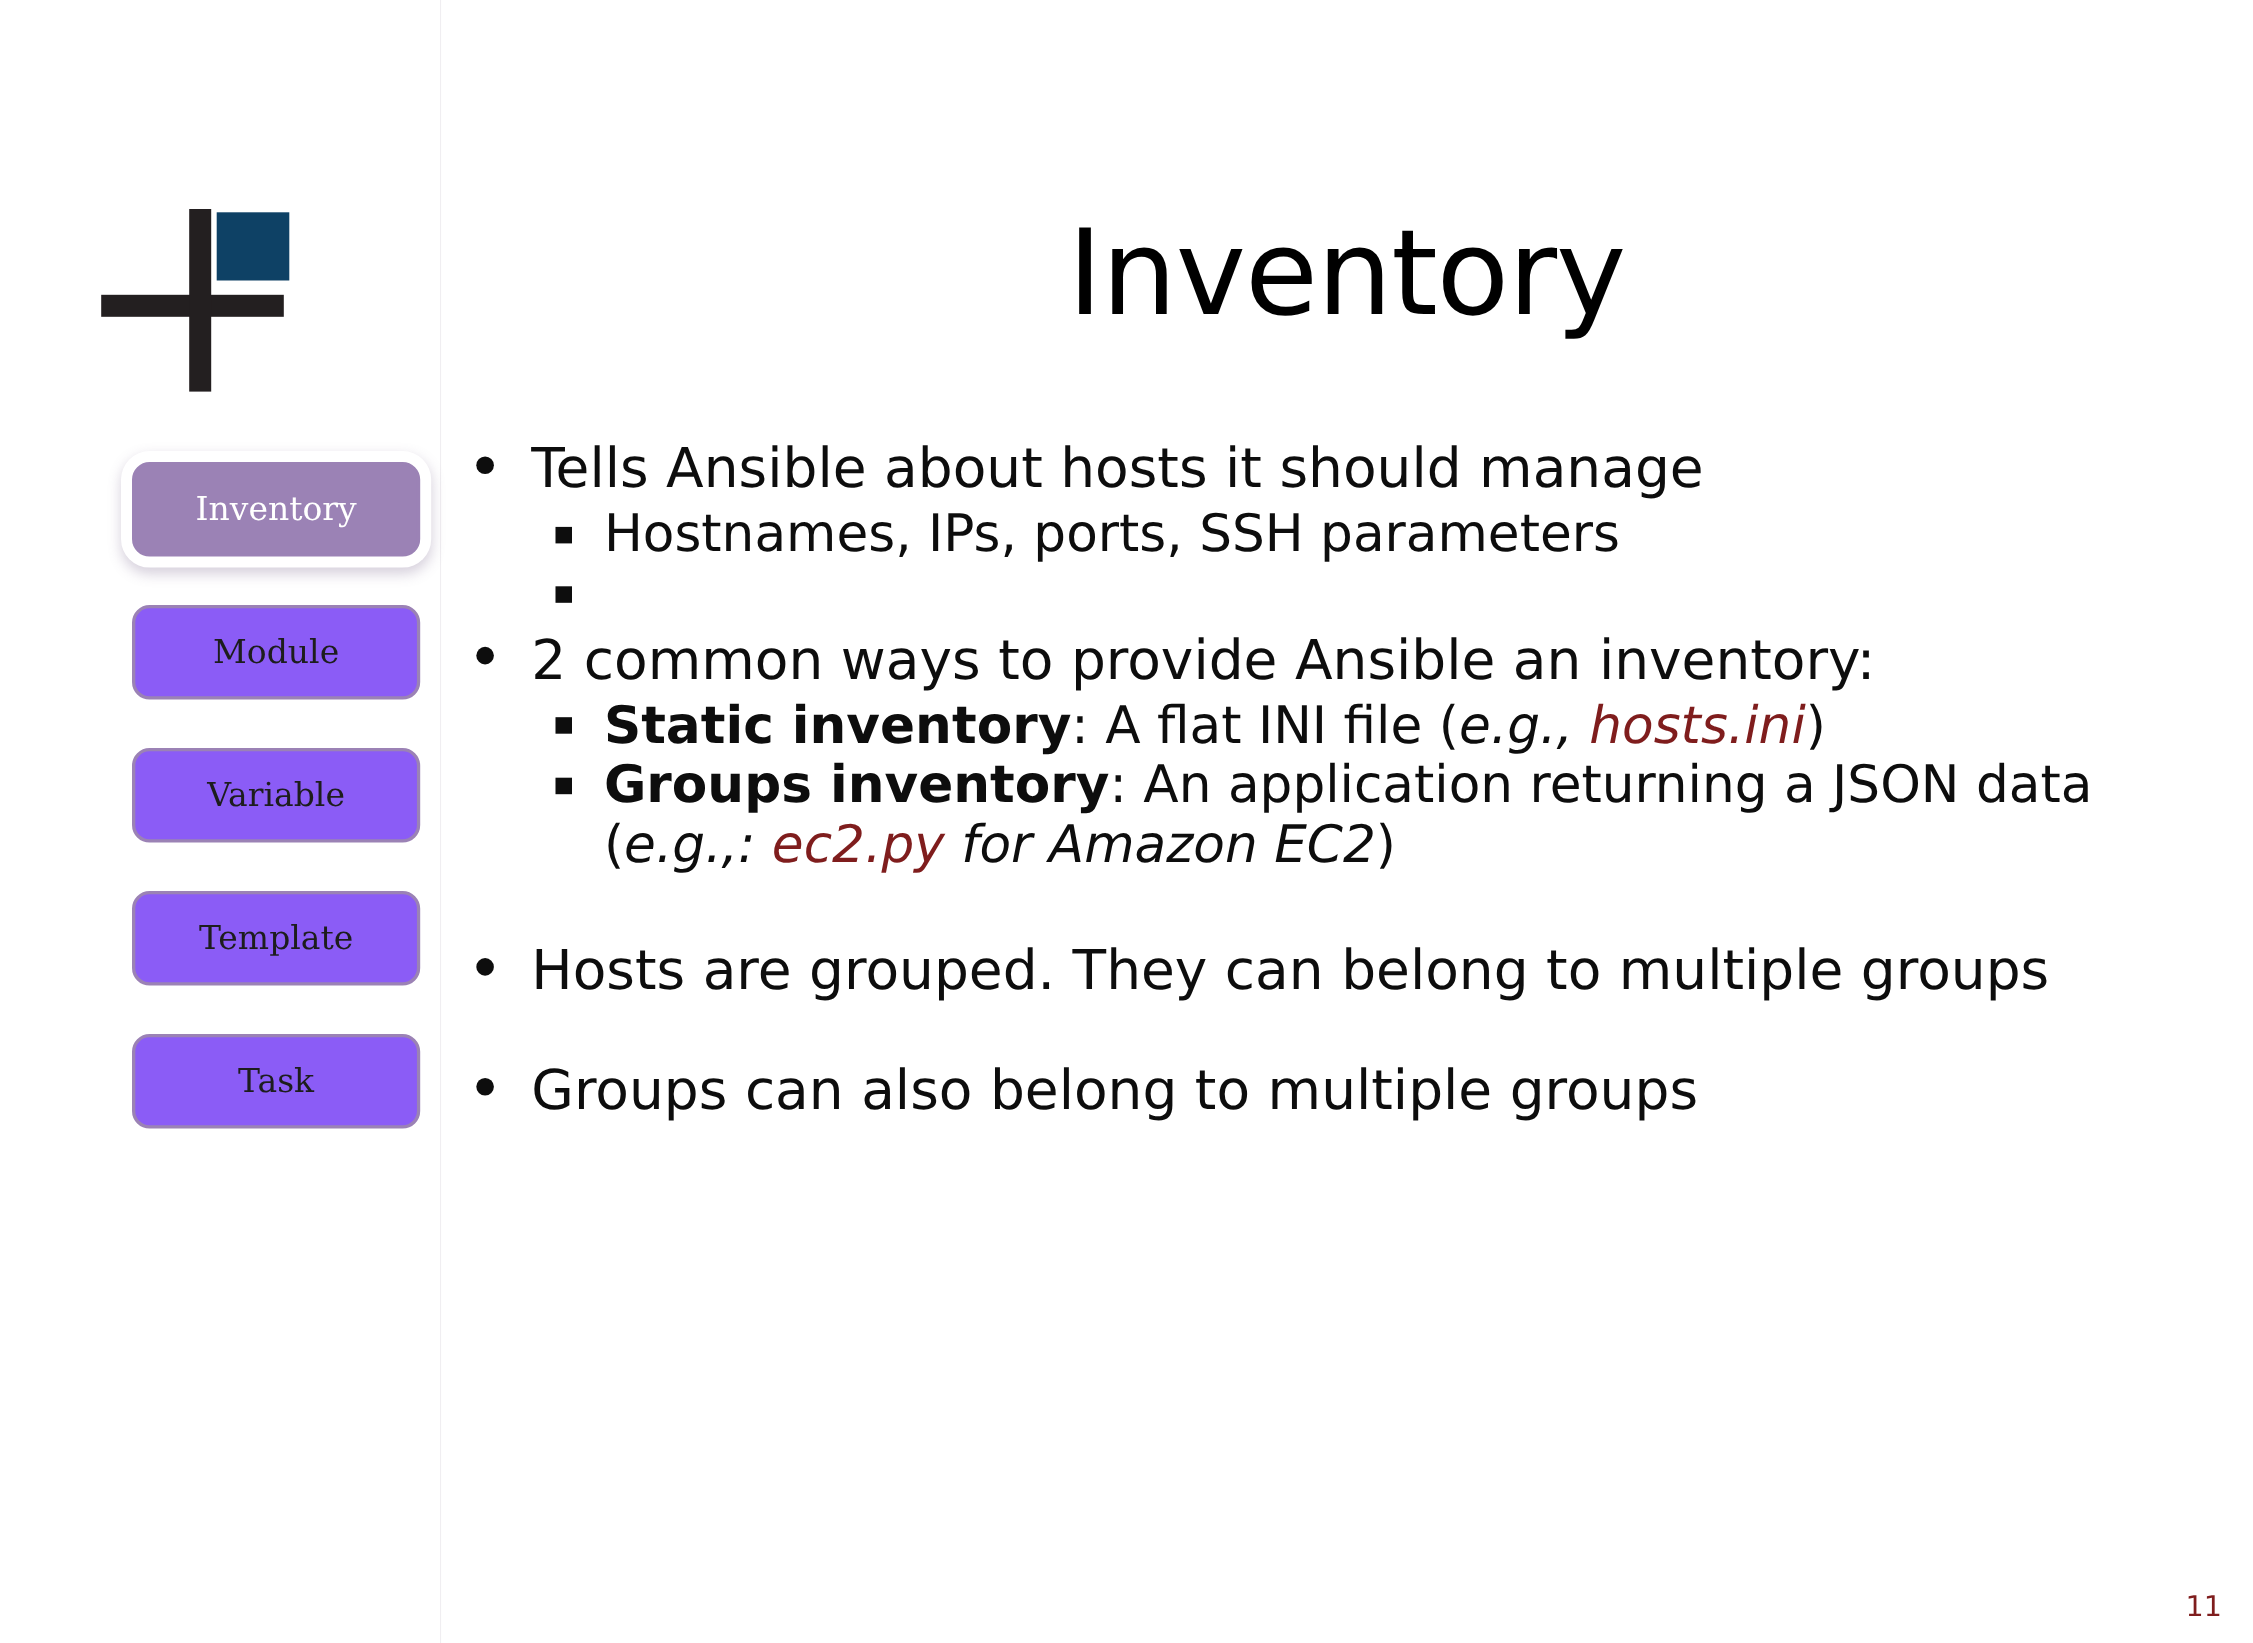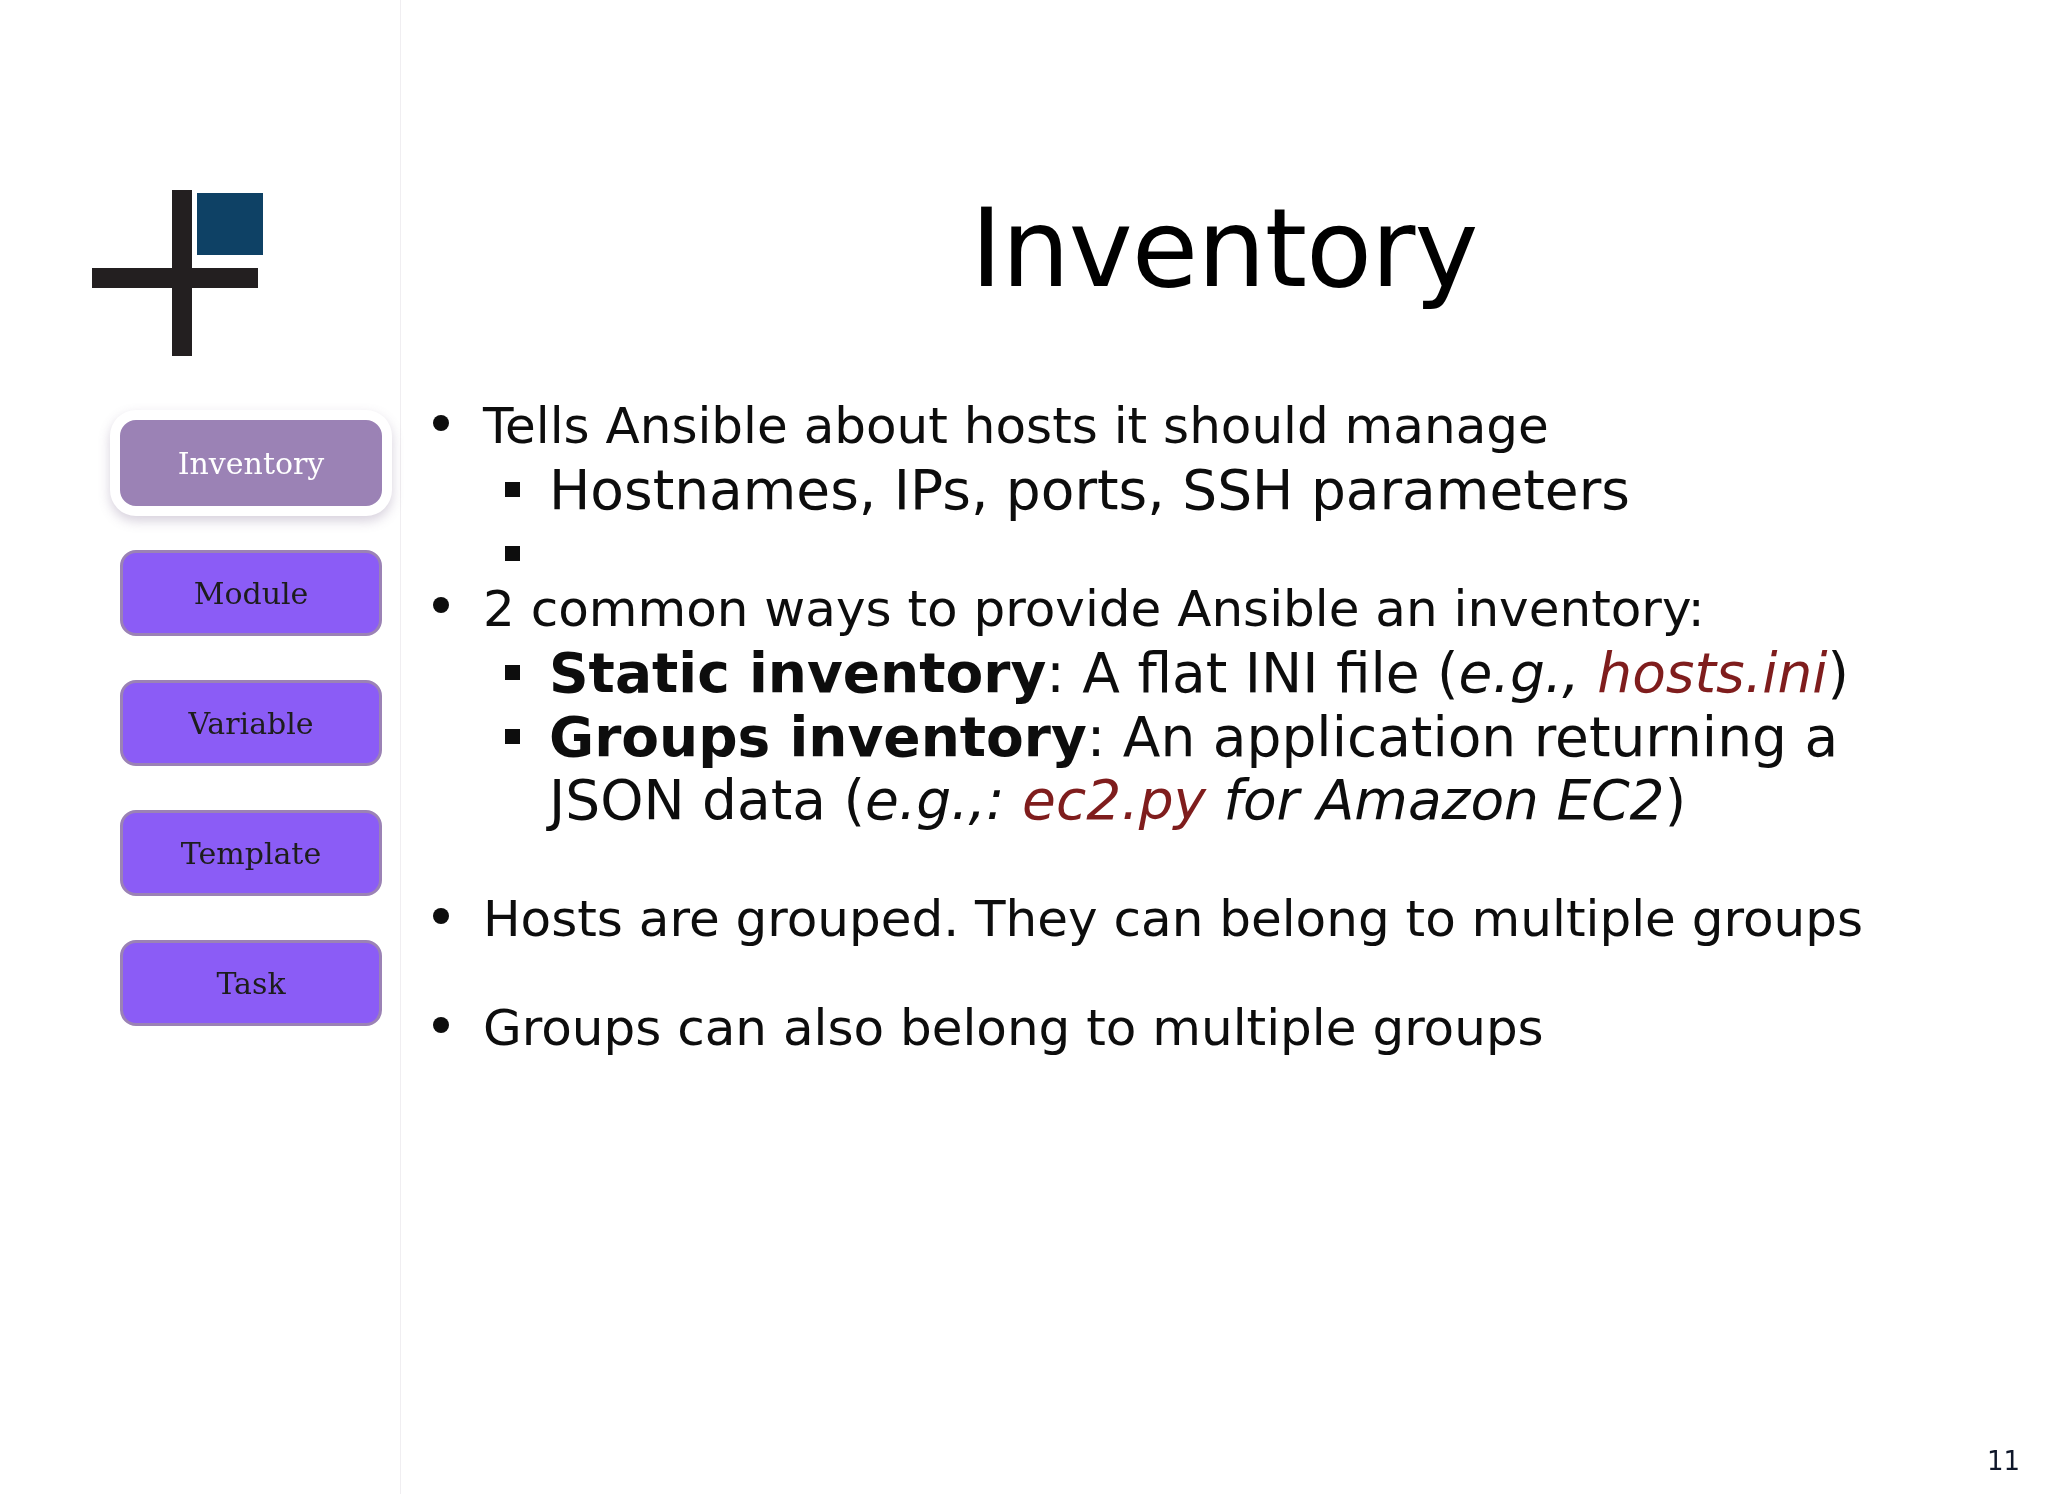--- a/index.html
+++ b/index.html
@@ -135,21 +135,21 @@
   }
 
   ul.lvl2 {
     list-style: none;
     margin: 4px 0 0 0;
     padding: 0;
   }
   li.b2 {
     position: relative;
     padding-left: 66px;
-    font-size: 55px;
+    font-size: 47px;
     line-height: 1.16;
     color: #0d0d0d;
   }
   li.b2 > .mark {
     position: absolute;
     left: 22px;
     top: 0.42em;
     width: 15px;
     height: 15px;
     background: #0d0d0d;
@@ -164,21 +164,21 @@
     color: #7f1d1d;
     font-style: italic;
   }
 
   
   .page-num {
     position: absolute;
     right: 28px;
     bottom: 18px;
     font-size: 26px;
-    color: #0f172a;
+    color: #7f1d1d;
     font-family: "DejaVu Sans", sans-serif;
   }
 </style>
 </head>
 <body>
 
 <div class="logo">
   <div class="bar-h"></div>
   <div class="bar-v"></div>
   <div class="sq"></div>

